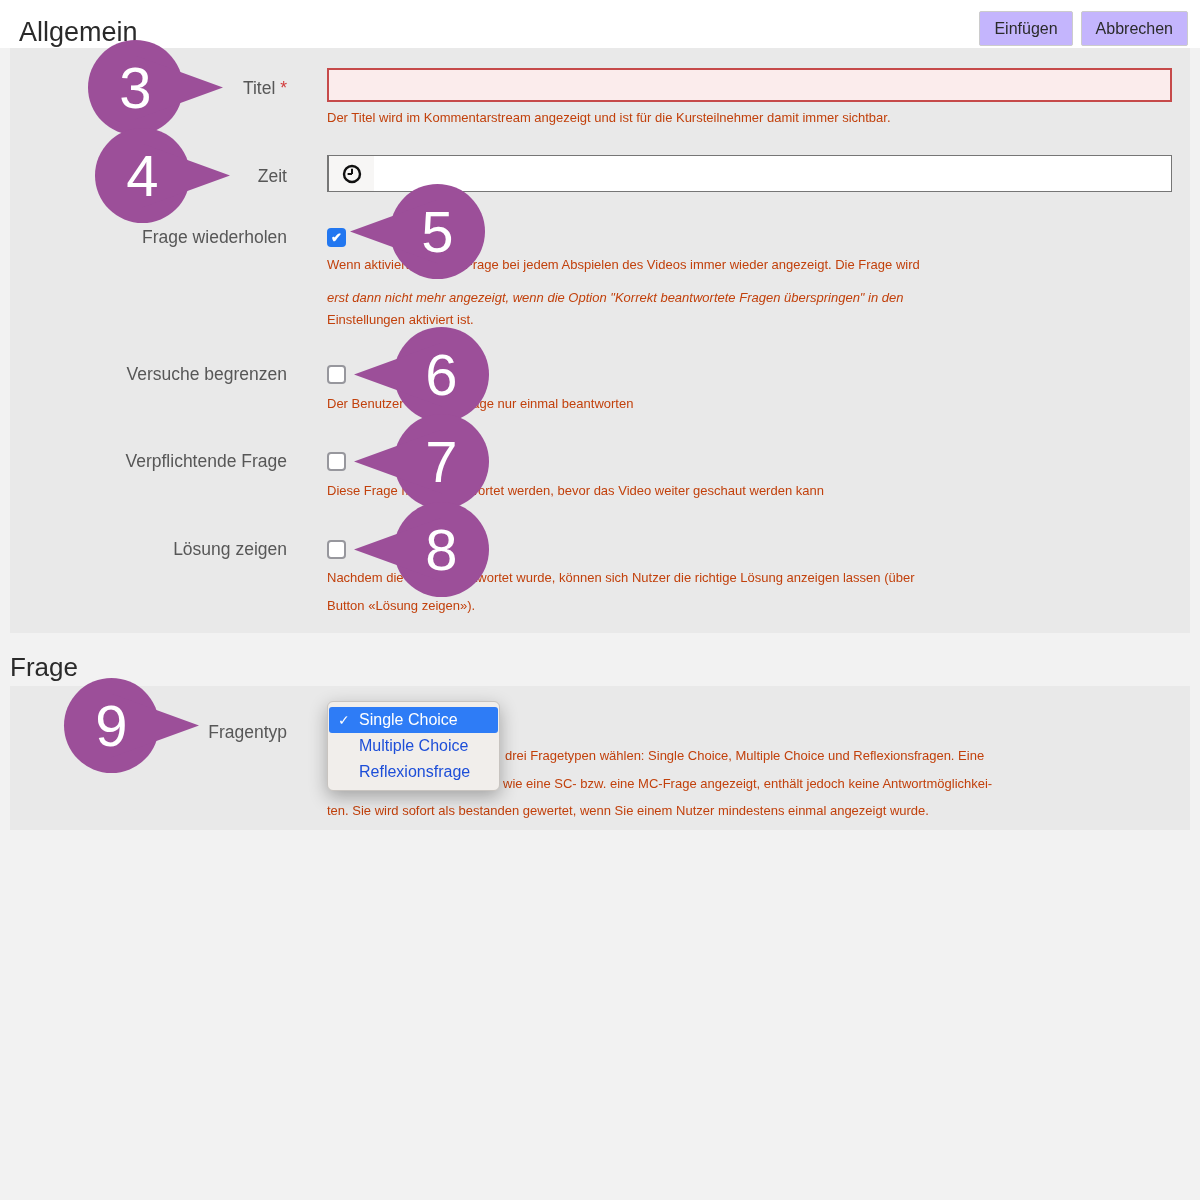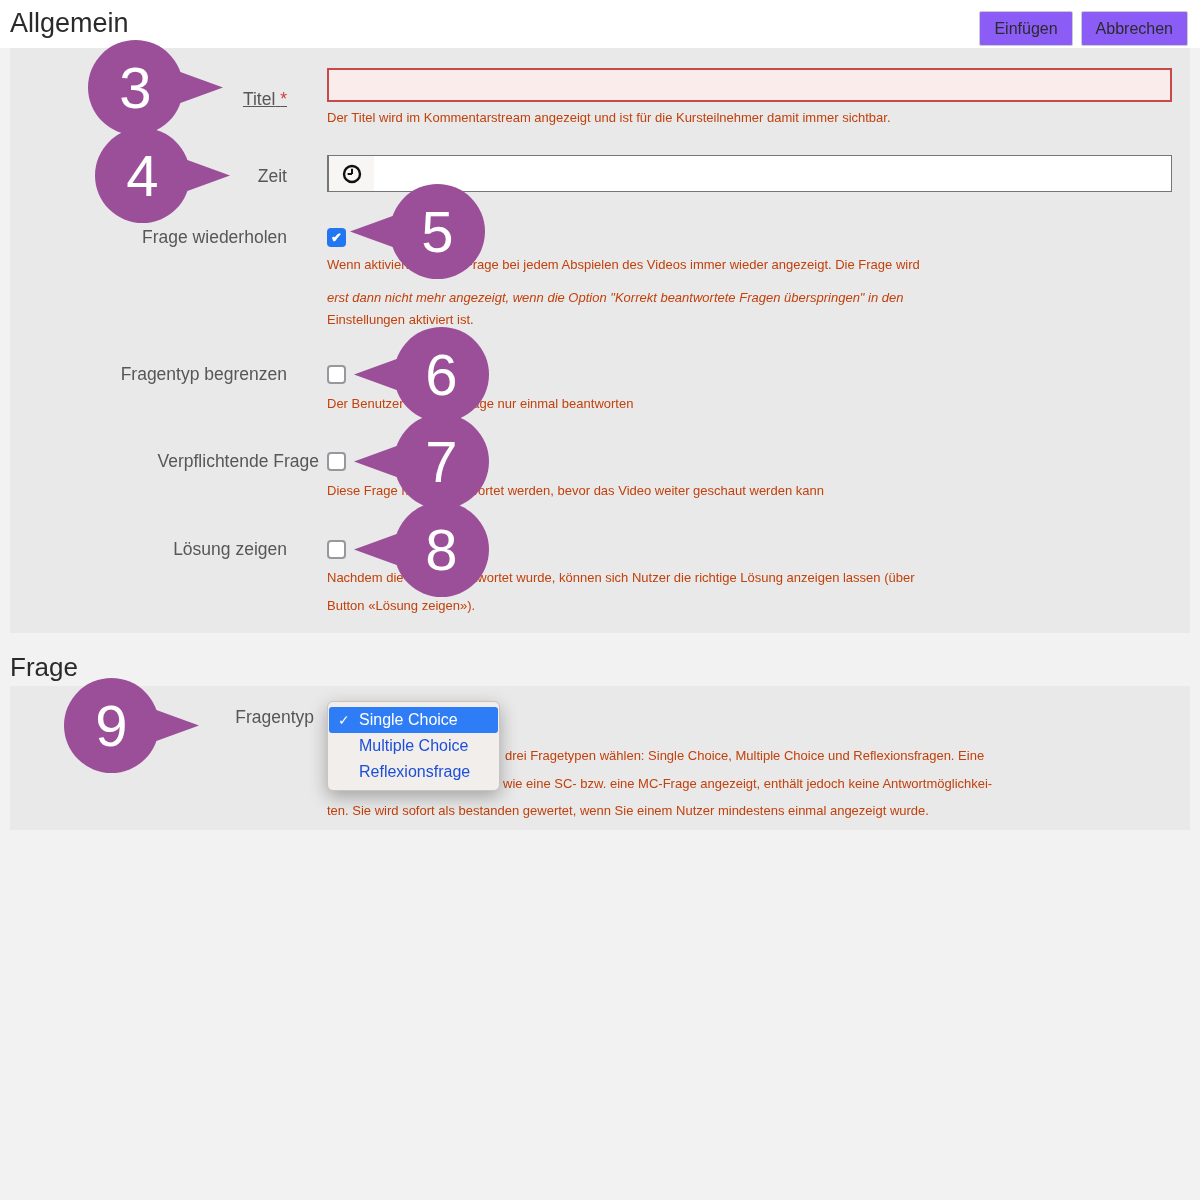--- a/index.html
+++ b/index.html
@@ -1,24 +1,24 @@
 <!DOCTYPE html>
 <html><head>
 <meta charset="utf-8">
 <style>
   html, body { margin:0; padding:0; }
   body {
     width:1200px; height:1200px; position:relative; overflow:hidden;
     background:#f2f2f2; font-family:"Liberation Sans", sans-serif;
   }
   .topbar { position:absolute; left:0; top:0; width:1200px; height:48px; background:#ffffff; }
-  .page-title { position:absolute; left:10px; top:8px; margin:0; font-size:27px; font-weight:400; color:#2a2a2a; }
+  .page-title { position:absolute; left:10px; top:8px; margin:9px; font-size:27px; font-weight:400; color:#2a2a2a; }
   .actions { position:absolute; top:11px; right:12px; display:flex; gap:8px; z-index:3; }
   .btn {
-    background:#8b5cf6; border:1px solid #cccccc; border-radius:2px;
+    background:#c4b5fd; border:1px solid #cccccc; border-radius:2px;
     font-family:inherit; font-size:16px; color:#2b2b2b; height:35px; padding:4px 14px; cursor:pointer;
   }
   .panel { position:absolute; left:10px; width:1180px; background:#e9e9e9; }
   .panel1 { top:48px; height:585px; }
   .panel2 { top:686px; height:144px; }
   .section-title { position:absolute; left:10px; top:652px; margin:0; font-size:26px; font-weight:400; color:#2a2a2a; }
 
   .lbl { position:absolute; left:0; width:287px; text-align:right; font-size:17.5px; color:#575757; line-height:19px; z-index:2; }
   .req { color:#d23b3b; }
   .help { position:absolute; left:327px; font-size:13px; color:#c2410c; line-height:27.5px; z-index:1; }
@@ -61,21 +61,21 @@
 
 <div class="topbar"></div>
 <h1 class="page-title">Allgemein</h1>
 <div class="actions">
   <button class="btn">Einfügen</button>
   <button class="btn">Abbrechen</button>
 </div>
 
 <div class="panel panel1"></div>
 
-<div class="lbl" style="top:90px;text-decoration:underline;">
+<div class="lbl" style="top:79px;">
   <span>Titel</span>
   <span class="req">*</span>
 </div>
 <input class="titel-input" value="" style="">
 <div class="help" style="top:104px; width:860px;">Der Titel wird im Kommentarstream angezeigt und ist für die Kursteilnehmer damit immer sichtbar.</div>
 
 <div class="lbl" style="top:167px;">Zeit</div>
 <div class="zeit-group">
   <div class="zeit-addon">
     <svg width="22" height="22" viewBox="0 0 22 22">
@@ -87,37 +87,37 @@
 </div>
 
 <div class="lbl" style="top:228px;">Frage wiederholen</div>
 <div class="cb cb-checked" style="top:228px;">
   <span>✔</span>
 </div>
 <div class="help" style="top:251px;">Wenn aktiviert, wird die Frage bei jedem Abspielen des Videos immer wieder angezeigt. Die Frage wird</div>
 <div class="help" style="top:284px;font-style:italic;">erst dann nicht mehr angezeigt, wenn die Option "Korrekt beantwortete Fragen überspringen" in den</div>
 <div class="help" style="top:306px;">Einstellungen aktiviert ist.</div>
 
-<div class="lbl" style="top:365px;">Fragentyp begrenzen</div>
+<div class="lbl" style="top:365px;">Versuche begrenzen</div>
 <div class="cb cb-unchecked" style="top:365px;"></div>
 <div class="help" style="top:390px;">Der Benutzer kann die Frage nur einmal beantworten</div>
 
-<div class="lbl" style="top:452px;margin-left:32px;">Verpflichtende Frage</div>
+<div class="lbl" style="top:452px;">Verpflichtende Frage</div>
 <div class="cb cb-unchecked" style="top:452px;"></div>
 <div class="help" style="top:477px;">Diese Frage muss beantwortet werden, bevor das Video weiter geschaut werden kann</div>
 
 <div class="lbl" style="top:540px;">Lösung zeigen</div>
 <div class="cb cb-unchecked" style="top:540px;"></div>
 <div class="help" style="top:564px;">Nachdem die Frage beantwortet wurde, können sich Nutzer die richtige Lösung anzeigen lassen (über</div>
 <div class="help" style="top:591.5px;">Button «Lösung zeigen»).</div>
 
 <h2 class="section-title">Frage</h2>
 <div class="panel panel2"></div>
 
-<div class="lbl" style="top:708px;padding-left:27px;">Fragentyp</div>
+<div class="lbl" style="top:723px;">Fragentyp</div>
 
 <div class="help" style="top:742px; left:505px;">drei Fragetypen wählen: Single Choice, Multiple Choice und Reflexionsfragen. Eine</div>
 <div class="help" style="top:769.5px; left:503px;">wie eine SC- bzw. eine MC-Frage angezeigt, enthält jedoch keine Antwortmöglichkei-</div>
 <div class="help" style="top:797px;">ten. Sie wird sofort als bestanden gewertet, wenn Sie einem Nutzer mindestens einmal angezeigt wurde.</div>
 
 <div class="dropdown">
   <div class="dd-item dd-item-selected">
     <span class="dd-check">✓</span>
     <span>Single Choice</span>
   </div>

